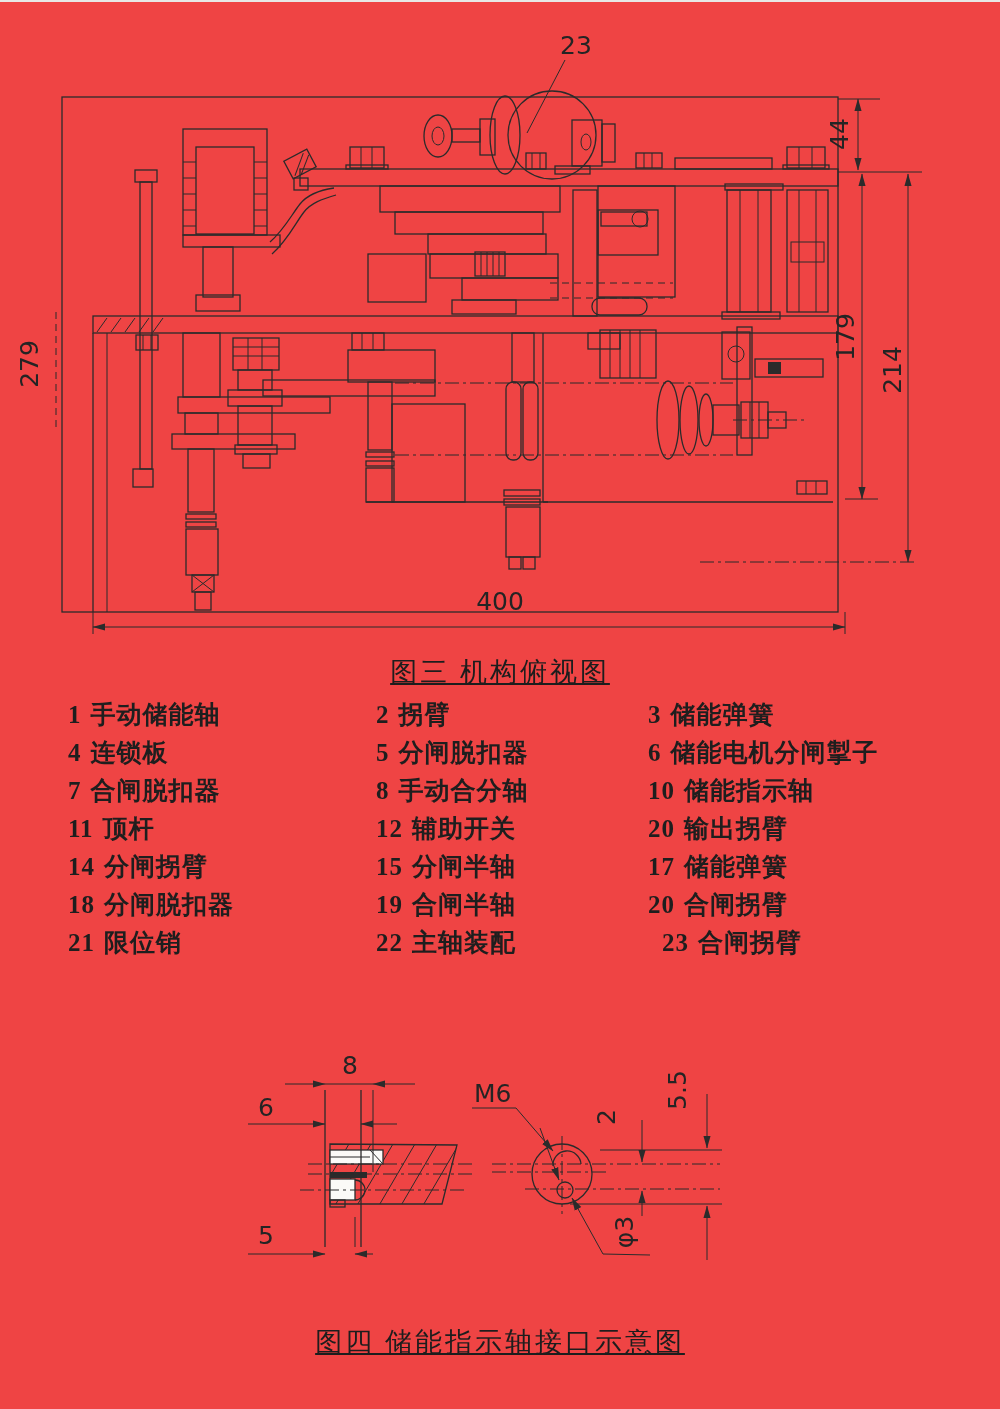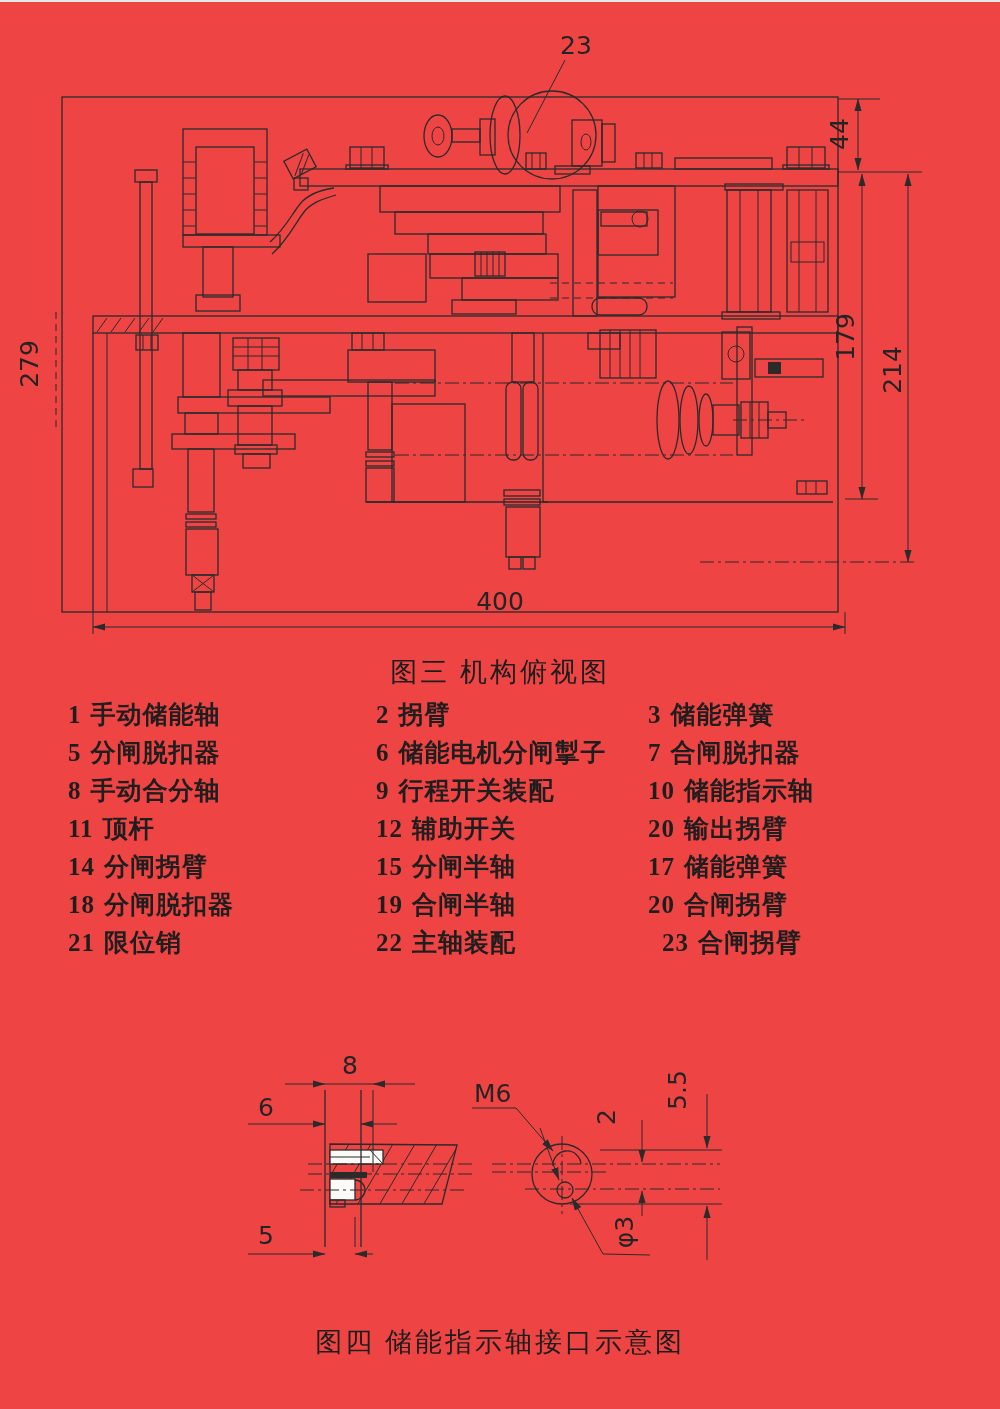--- a/index.html
+++ b/index.html
@@ -11,21 +11,21 @@
   svg{position:absolute;left:0;display:block;}
   .ln{stroke:#2b2b2b;stroke-width:1.3;fill:none;}
   .thin{stroke:#2b2b2b;stroke-width:1;fill:none;}
   .dd{stroke:#2b2b2b;stroke-width:1;fill:none;stroke-dasharray:14 4 3 4;}
   .dsh{stroke:#2b2b2b;stroke-width:1;fill:none;stroke-dasharray:7 5;}
   .paperfill{fill:#fbfaf7;stroke:#2b2b2b;stroke-width:1.3;}
   .inkfill{fill:#2b2b2b;stroke:none;}
   .dimtxt{font-family:"DejaVu Sans", sans-serif;font-size:25px;fill:#242424;}
   .caption{
     position:absolute;left:0;width:1000px;text-align:center;
-    font-size:27px;letter-spacing:3px;font-weight:500;color:#1d1d1d;
+    font-size:27px;letter-spacing:3px;font-weight:500;color:#1d1d1d;text-decoration:underline;
   }
   .parts{
     position:absolute;left:68px;top:694px;width:910px;
     display:grid;grid-template-columns:308px 272px auto;
     font-size:25px;line-height:38px;color:#1e1e1e;font-weight:bold;
   }
   .pcell{white-space:nowrap;letter-spacing:1px;}
   .pnum{display:inline-block;margin-right:9px;font-family:"Liberation Serif",serif;}
   .indent{padding-left:14px;}
 </style>
@@ -273,25 +273,25 @@
       <text class="dimtxt" transform="rotate(-90 38 362)" x="38" y="362" text-anchor="middle">279</text>
     </g>
   </svg>
 
   <div class="caption" style="top:652px">图三 机构俯视图</div>
 
   <div class="parts">
     <div class="pcell"><span class="pnum">1</span><span>手动储能轴</span></div>
     <div class="pcell"><span class="pnum">2</span><span>拐臂</span></div>
     <div class="pcell"><span class="pnum">3</span><span>储能弹簧</span></div>
+    <div class="pcell"><span class="pnum">4</span><span>连锁板</span></div>
     <div class="pcell"><span class="pnum">5</span><span>分闸脱扣器</span></div>
     <div class="pcell"><span class="pnum">6</span><span>储能电机分闸掣子</span></div>
     <div class="pcell"><span class="pnum">7</span><span>合闸脱扣器</span></div>
     <div class="pcell"><span class="pnum">8</span><span>手动合分轴</span></div>
-    <div class="pcell"><span class="pnum">9</span><span>行程开关装配</span></div>
     <div class="pcell"><span class="pnum">10</span><span>储能指示轴</span></div>
     <div class="pcell"><span class="pnum">11</span><span>顶杆</span></div>
     <div class="pcell"><span class="pnum">12</span><span>辅助开关</span></div>
     <div class="pcell"><span class="pnum">20</span><span>输出拐臂</span></div>
     <div class="pcell"><span class="pnum">14</span><span>分闸拐臂</span></div>
     <div class="pcell"><span class="pnum">15</span><span>分闸半轴</span></div>
     <div class="pcell"><span class="pnum">17</span><span>储能弹簧</span></div>
     <div class="pcell"><span class="pnum">18</span><span>分闸脱扣器</span></div>
     <div class="pcell"><span class="pnum">19</span><span>合闸半轴</span></div>
     <div class="pcell"><span class="pnum">20</span><span>合闸拐臂</span></div>

